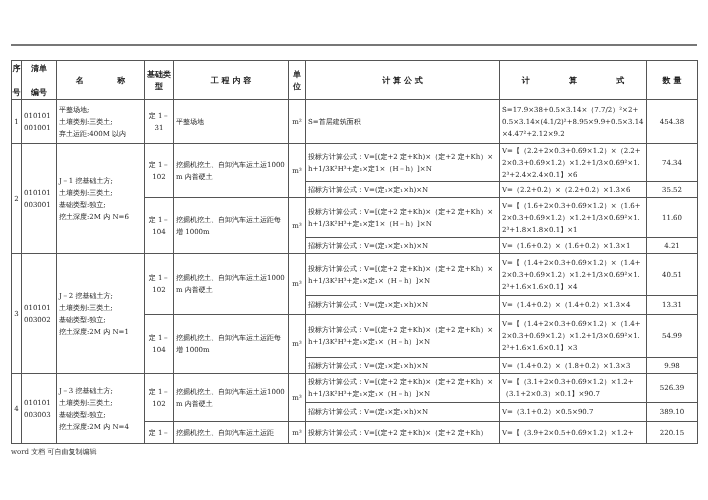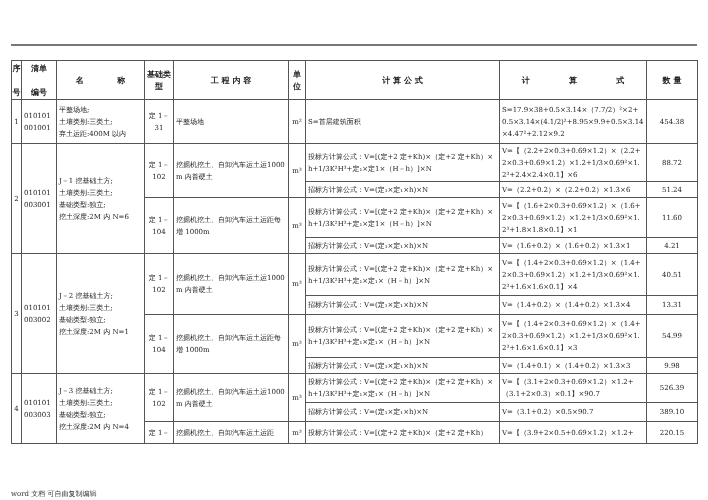--- a/index.html
+++ b/index.html
@@ -4,21 +4,21 @@
 <style>
   html, body { margin:0; padding:0; background:#ffffff; }
   body { width:708px; height:500px; position:relative; overflow:hidden;
          font-family:"DejaVu Serif","Liberation Serif",serif; color:#222; }
   .top-rule { position:absolute; left:11px; top:44px; width:686px; height:2px; background:#777; }
   table.qt { position:absolute; left:11px; top:60px; border-collapse:collapse; table-layout:fixed;
              width:686px; font-size:7px; line-height:12px; }
   table.qt td { border:1px solid #555; padding:0 2px; vertical-align:middle; overflow:hidden; word-break:break-all; }
   .hdr td { font-weight:bold; font-size:8px; text-align:center; height:38px; }
   .c { text-align:center; }
-  .footer { position:absolute; left:11px; top:447px; font-size:7px; color:#333;margin-top:42px; }
+  .footer { position:absolute; left:11px; top:447px; font-size:7px; color:#333; }
   .spread { display:flex; justify-content:space-around; }
   .hdr-xu { display:flex; flex-direction:column; justify-content:space-between; height:36px; }
 </style>
 </head>
 <body>
 
 <div class="top-rule"></div>
 
 <table class="qt">
   <colgroup>
@@ -89,26 +89,26 @@
       <div>J－1 挖基础土方;</div>
       <div>土壤类别:三类土;</div>
       <div>基础类型:独立;</div>
       <div>挖土深度:2M 内 N=6</div>
     </td>
     <td class="c" rowspan="2">定 1－102</td>
     <td rowspan="2">挖掘机挖土、自卸汽车运土运1000m 内普硬土</td>
     <td class="c" rowspan="2">m³</td>
     <td>投标方计算公式：V=[(定+2 定+Kh)×（定+2 定+Kh）×h+1/3K²H³+定₁×定1×（H－h）]×N</td>
     <td>V=【（2.2+2×0.3+0.69×1.2）×（2.2+2×0.3+0.69×1.2）×1.2+1/3×0.69²×1.2³+2.4×2.4×0.1】×6</td>
-    <td class="c">88.72</td>
+    <td class="c">74.34</td>
   </tr>
   <tr style="height:16px">
     <td>招标方计算公式：V=(定₁×定₁×h)×N</td>
     <td>V=（2.2+0.2）×（2.2+0.2）×1.3×6</td>
-    <td class="c">51.24</td>
+    <td class="c">35.52</td>
   </tr>
   <tr style="height:40px">
     <td class="c" rowspan="2">定 1－104</td>
     <td rowspan="2">挖掘机挖土、自卸汽车运土运距每增 1000m</td>
     <td class="c" rowspan="2">m³</td>
     <td>投标方计算公式：V=[(定+2 定+Kh)×（定+2 定+Kh）×h+1/3K²H³+定₁×定1×（H－h）]×N</td>
     <td>V=【（1.6+2×0.3+0.69×1.2）×（1.6+2×0.3+0.69×1.2）×1.2+1/3×0.69²×1.2³+1.8×1.8×0.1】×1</td>
     <td class="c">11.60</td>
   </tr>
   <tr style="height:16px">
@@ -141,21 +141,21 @@
   <tr style="height:43px">
     <td class="c" rowspan="2">定 1－104</td>
     <td rowspan="2">挖掘机挖土、自卸汽车运土运距每增 1000m</td>
     <td class="c" rowspan="2">m³</td>
     <td>投标方计算公式：V=[(定+2 定+Kh)×（定+2 定+Kh）×h+1/3K²H³+定₁×定₁×（H－h）]×N</td>
     <td>V=【（1.4+2×0.3+0.69×1.2）×（1.4+2×0.3+0.69×1.2）×1.2+1/3×0.69²×1.2³+1.6×1.6×0.1】×3</td>
     <td class="c">54.99</td>
   </tr>
   <tr style="height:16px">
     <td>招标方计算公式：V=(定₁×定₁×h)×N</td>
-    <td>V=（1.4+0.1）×（1.4+0.2）×1.3×3</td>
+    <td>V=（1.4+0.2）×（1.8+0.2）×1.3×3</td>
     <td class="c">9.98</td>
   </tr>
 
   <tr style="height:29px">
     <td class="c" rowspan="3">4</td>
     <td rowspan="3">010101003003</td>
     <td rowspan="3">
       <div>J－3 挖基础土方;</div>
       <div>土壤类别:三类土;</div>
       <div>基础类型:独立;</div>

